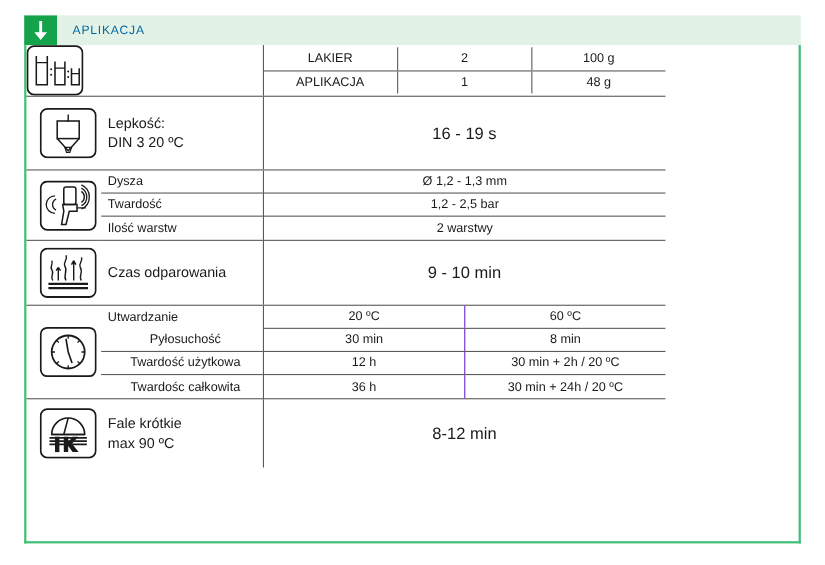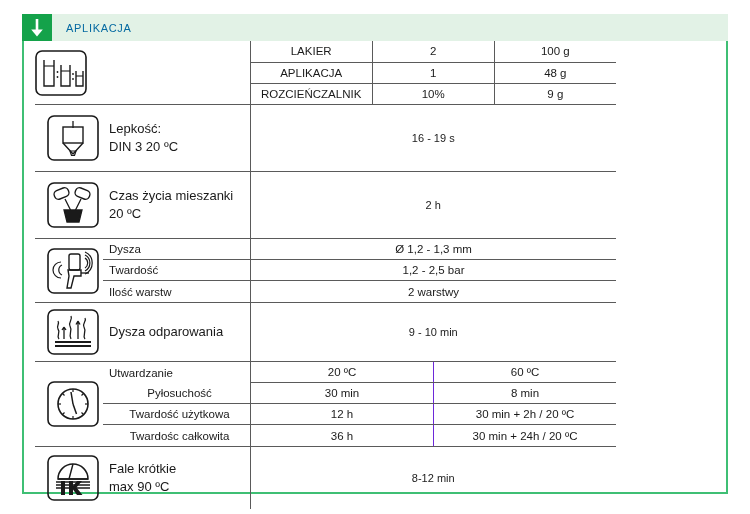--- a/index.html
+++ b/index.html
@@ -74,21 +74,20 @@
     left: 0; top: 0;
     width: 702px;
     height: 449px;
   }
 
   
   table.main {
     width: 581px;
     border-collapse: collapse;
     table-layout: fixed;
-    margin-left: 11px;
   }
   table.main > tbody > tr > td {
     border-bottom: 1px solid #5a5a5a;
     padding: 0;
     vertical-align: middle;
   }
   table.main > tbody > tr:last-child > td {
     border-bottom: none;
   }
 
@@ -212,21 +211,21 @@
   }
   .cure-vals .cv.second {
     border-left: 1px solid #6d28d9;
   }
 
   .center-val {
     display: flex;
     align-items: center;
     justify-content: center;
     height: 100%;
-    font-size: 11px;
+    font-size: 15px;
   }
 
   
   .iconbox {
     width: 52px;
     height: 46px;
   }
   .iconbox svg { display: block; }
 </style>
 </head>
@@ -276,25 +275,20 @@
                   <tr>
                     <td>LAKIER</td>
                     <td class="divcol">2</td>
                     <td class="divcol">100 g</td>
                   </tr>
                   <tr>
                     <td>APLIKACJA</td>
                     <td class="divcol">1</td>
                     <td class="divcol">48 g</td>
                   </tr>
-                  <tr>
-                    <td>ROZCIEŃCZALNIK</td>
-                    <td class="divcol">10%</td>
-                    <td class="divcol">9 g</td>
-                  </tr>
                 </tbody>
               </table>
             </td>
           </tr>
 
           <tr>
             <td class="iconlabel-cell" colspan="2">
               <div class="iconlabel-wrap" style="height:66px;">
                 <div class="ic">
                   <span class="iconbox">
@@ -311,44 +305,20 @@
                   <div>Lepkość:</div>
                   <div>DIN 3   20 ºC</div>
                 </div>
               </div>
             </td>
             <td class="value-cell">
               <div class="center-val">16 - 19 s</div>
             </td>
           </tr>
 
-          <tr>
-            <td class="iconlabel-cell" colspan="2">
-              <div class="iconlabel-wrap" style="height:66px;">
-                <div class="ic">
-                  <span class="iconbox">
-                    <svg width="52" height="46" viewBox="0 0 52 46">
-                      <rect x="1" y="1" width="50" height="44" rx="6" fill="none" stroke="#1a1a1a" stroke-width="1.6"></rect>
-                      <rect x="7" y="7" width="15" height="9" rx="4" fill="none" stroke="#1a1a1a" stroke-width="1.4" transform="rotate(-22 14.5 11.5)"></rect>
-                      <rect x="28" y="7" width="15" height="9" rx="4" fill="none" stroke="#1a1a1a" stroke-width="1.4" transform="rotate(22 35.5 11.5)"></rect>
-                      <path d="M18 17 L24 29 M34 17 L28 29" stroke="#1a1a1a" stroke-width="1.3" fill="none"></path>
-                      <path d="M17 28 L35 28 L32 40 L20 40 Z" fill="#1a1a1a" stroke="#1a1a1a" stroke-width="1.3"></path>
-                    </svg>
-                  </span>
-                </div>
-                <div class="lb">
-                  <div>Czas życia mieszanki</div>
-                  <div>20 ºC</div>
-                </div>
-              </div>
-            </td>
-            <td class="value-cell">
-              <div class="center-val">2 h</div>
-            </td>
-          </tr>
 
           <tr>
             <td colspan="3" style="padding:0;">
               <div class="split-row">
                 <div class="sr-icon">
                   <span class="iconbox">
                     <svg width="52" height="46" viewBox="0 0 52 46">
                       <rect x="1" y="1" width="50" height="44" rx="6" fill="none" stroke="#1a1a1a" stroke-width="1.6"></rect>
                       <path d="M38 4 A12 12 0 0 1 38 26" fill="none" stroke="#1a1a1a" stroke-width="1.2"></path>
                       <path d="M38 7 A9 9 0 0 1 38 23" fill="none" stroke="#1a1a1a" stroke-width="1.2"></path>
@@ -385,21 +355,21 @@
                       <path d="M12 30 C9 26 14 24 11 20 C9 17 13 15 11 12" fill="none" stroke="#1a1a1a" stroke-width="1.3"></path>
                       <path d="M24 30 C21 25 26 22 23 17 C21 13 26 11 24 7" fill="none" stroke="#1a1a1a" stroke-width="1.3"></path>
                       <path d="M38 30 C35 26 40 23 37 18 C35 14 40 12 38 9" fill="none" stroke="#1a1a1a" stroke-width="1.3"></path>
                       <path d="M17 30 L17 18 M17 18 L15 21 M17 18 L19 21" fill="none" stroke="#1a1a1a" stroke-width="1.3"></path>
                       <path d="M31 30 L31 12 M31 12 L29 15.5 M31 12 L33 15.5" fill="none" stroke="#1a1a1a" stroke-width="1.3"></path>
                       <line x1="8" y1="33" x2="44" y2="33" stroke="#1a1a1a" stroke-width="2"></line>
                       <line x1="8" y1="37" x2="44" y2="37" stroke="#1a1a1a" stroke-width="2"></line>
                     </svg>
                   </span>
                 </div>
-                <div class="lb">Dysza odparowania</div>
+                <div class="lb">Czas odparowania</div>
               </div>
             </td>
             <td class="value-cell">
               <div class="center-val">9 - 10 min</div>
             </td>
           </tr>
 
           <tr>
             <td colspan="3" style="padding:0;">
               <div class="split-row">

